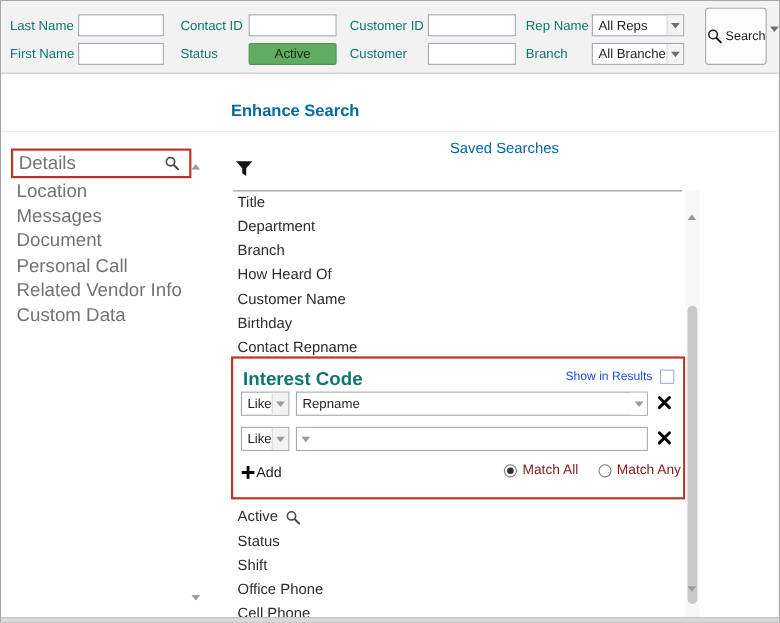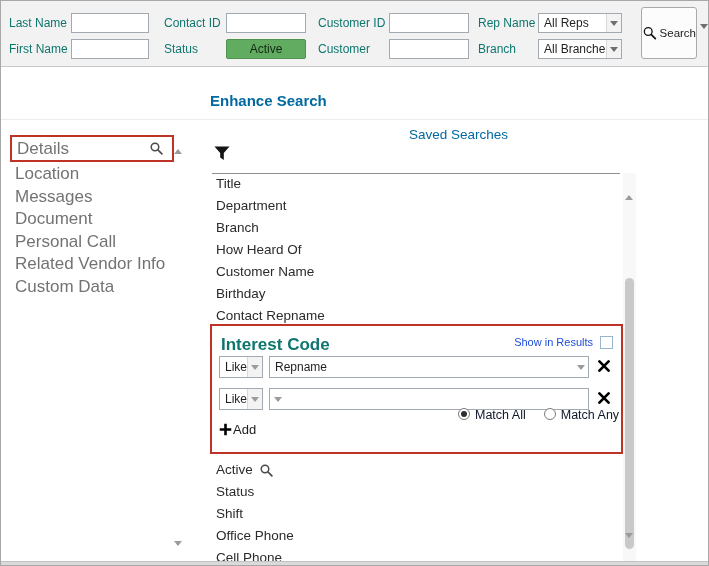--- a/index.html
+++ b/index.html
@@ -64,22 +64,22 @@
   .ic-val  { left:57px; width:320px; height:22px; }
   .ic-row1 { top:30px; } .ic-row2 { top:62px; }
   .ic-x { position:absolute; left:385px; width:16px; height:16px; cursor:pointer; }
   .ic-x1 { top:33px; } .ic-x2 { top:65px; }
   .ic-add { position:absolute; left:7px; top:96px; display:flex; align-items:center;
             gap:1px; cursor:pointer; font-size:13px; color:#1c1c1c; }
   .radio { width:12px; height:12px; border:1px solid #7b7b7b; border-radius:50%;
            background:#fff; display:inline-block; }
   .radio.checked::after { content:""; display:block; width:6px; height:6px;
            margin:2px; border-radius:50%; background:#2f2f2f; }
-  .radio-group { position:absolute; left:246px; top:82px; display:flex;
-                 align-items:flex-start; gap:5px; font-size:12.5px; color:#0f172a; }
+  .radio-group { position:absolute; left:246px; top:94px; display:flex;
+                 align-items:flex-end; gap:5px; font-size:12.5px; color:#7f1d1d; }
   .radio-group .gap { width:8px; }
 
   
   .v-scroll { position:absolute; left:622px; top:172px; width:13px; height:388px;
               background:#f8f8f8; }
   .v-thumb { position:absolute; left:2px; top:105px; width:9px; height:271px;
              background:#c9c9c9; border-radius:5px; cursor:pointer; }
   .v-arrow { position:absolute; left:2px; cursor:pointer; }
   .h-strip { position:absolute; left:0; top:560px; width:709px; height:6px;
              background:#dadada; border-top:1px solid #c2c2c2; }

